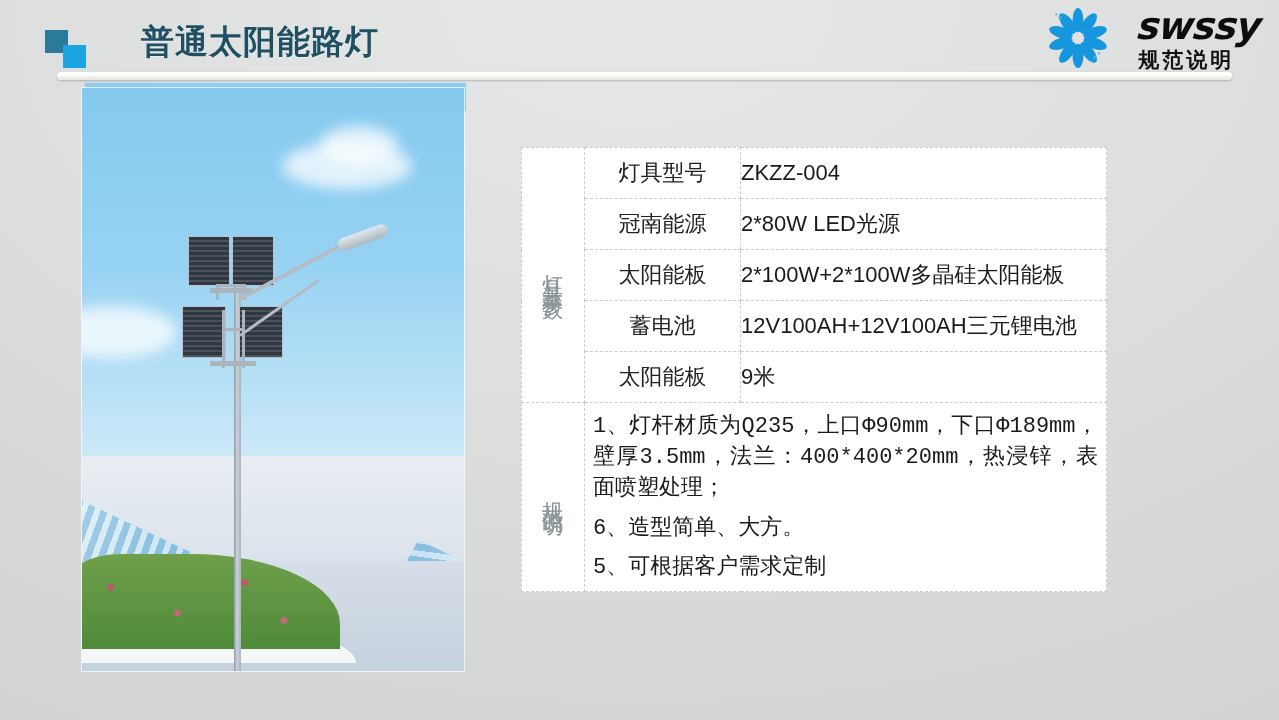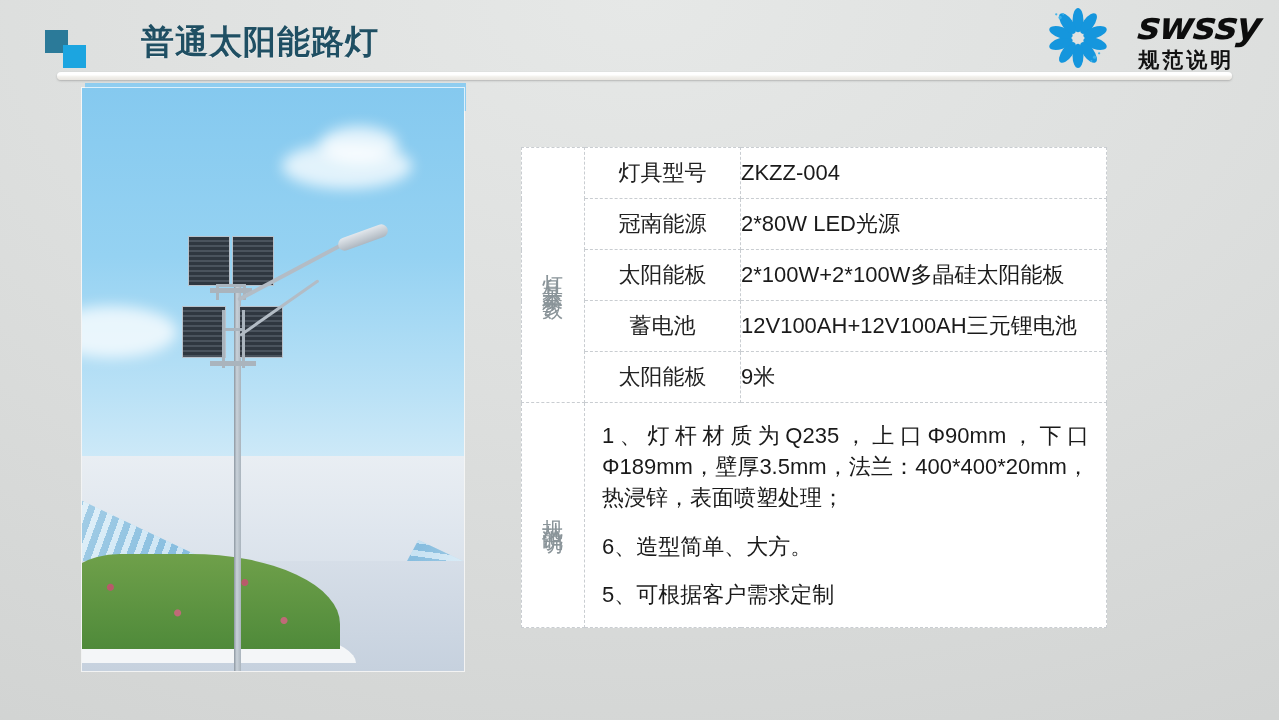--- a/index.html
+++ b/index.html
@@ -254,21 +254,22 @@
     color: #1a1a1a;
     padding: 6px 0 6px 12px;
   }
   #notes-cell {
     padding: 8px 10px 10px 12px;
     font-size: 22px;
     line-height: 1.42;
     color: #1a1a1a;
   }
   #notes-cell p {
-    margin: 17px;
+    margin: 8px;
+    font-family: Liberation Mono, monospace;
   }
   .note-wrap {
     text-align: justify;
   }
 </style>
 </head>
 <body>
 
 <div id="slide">
 

